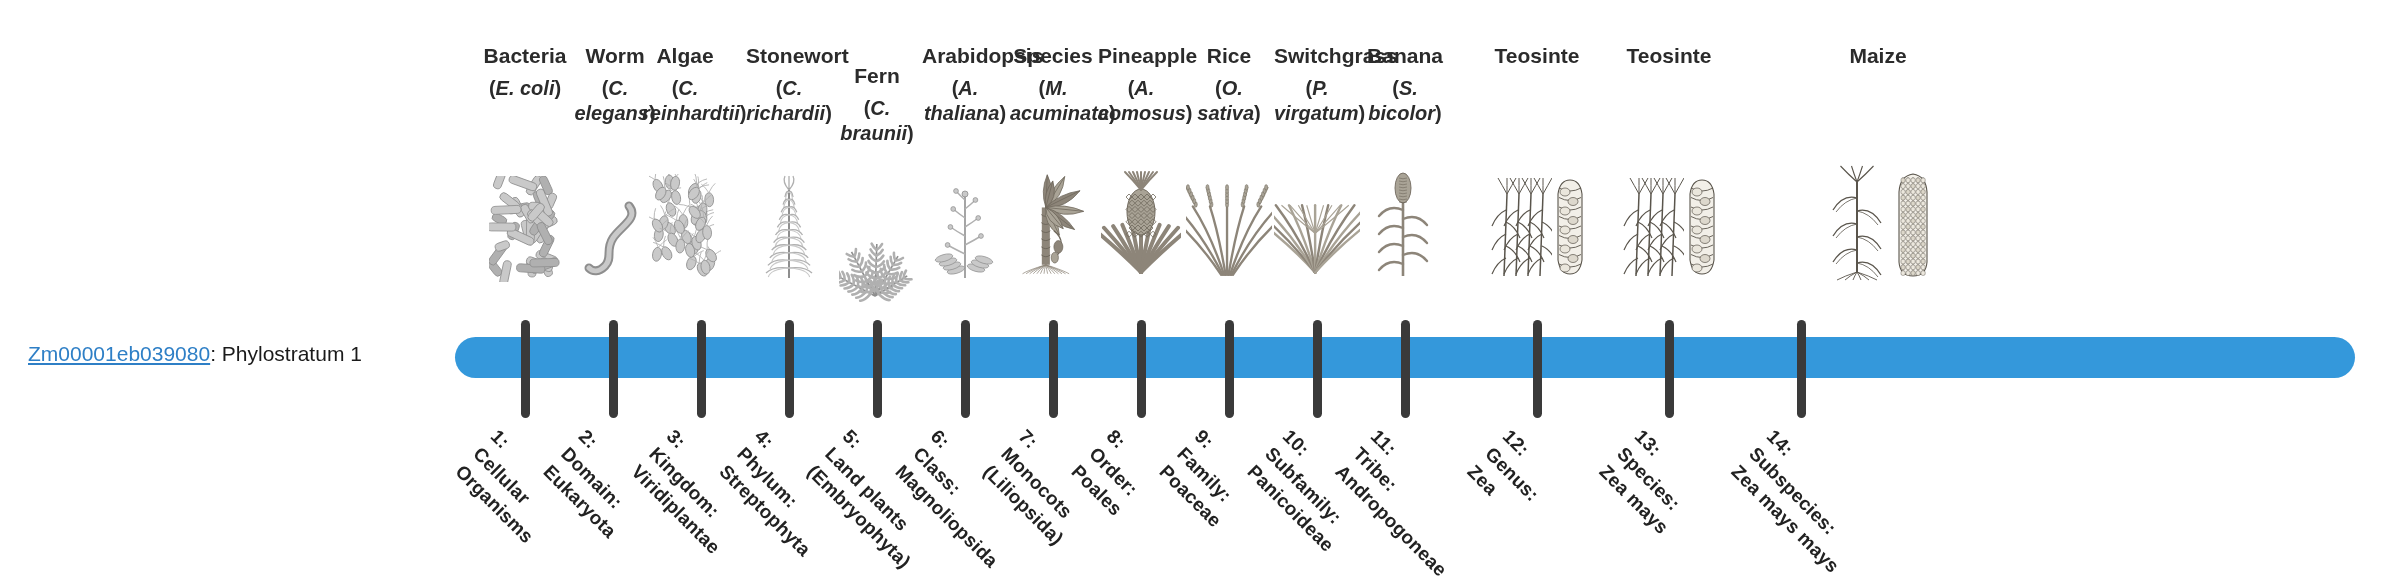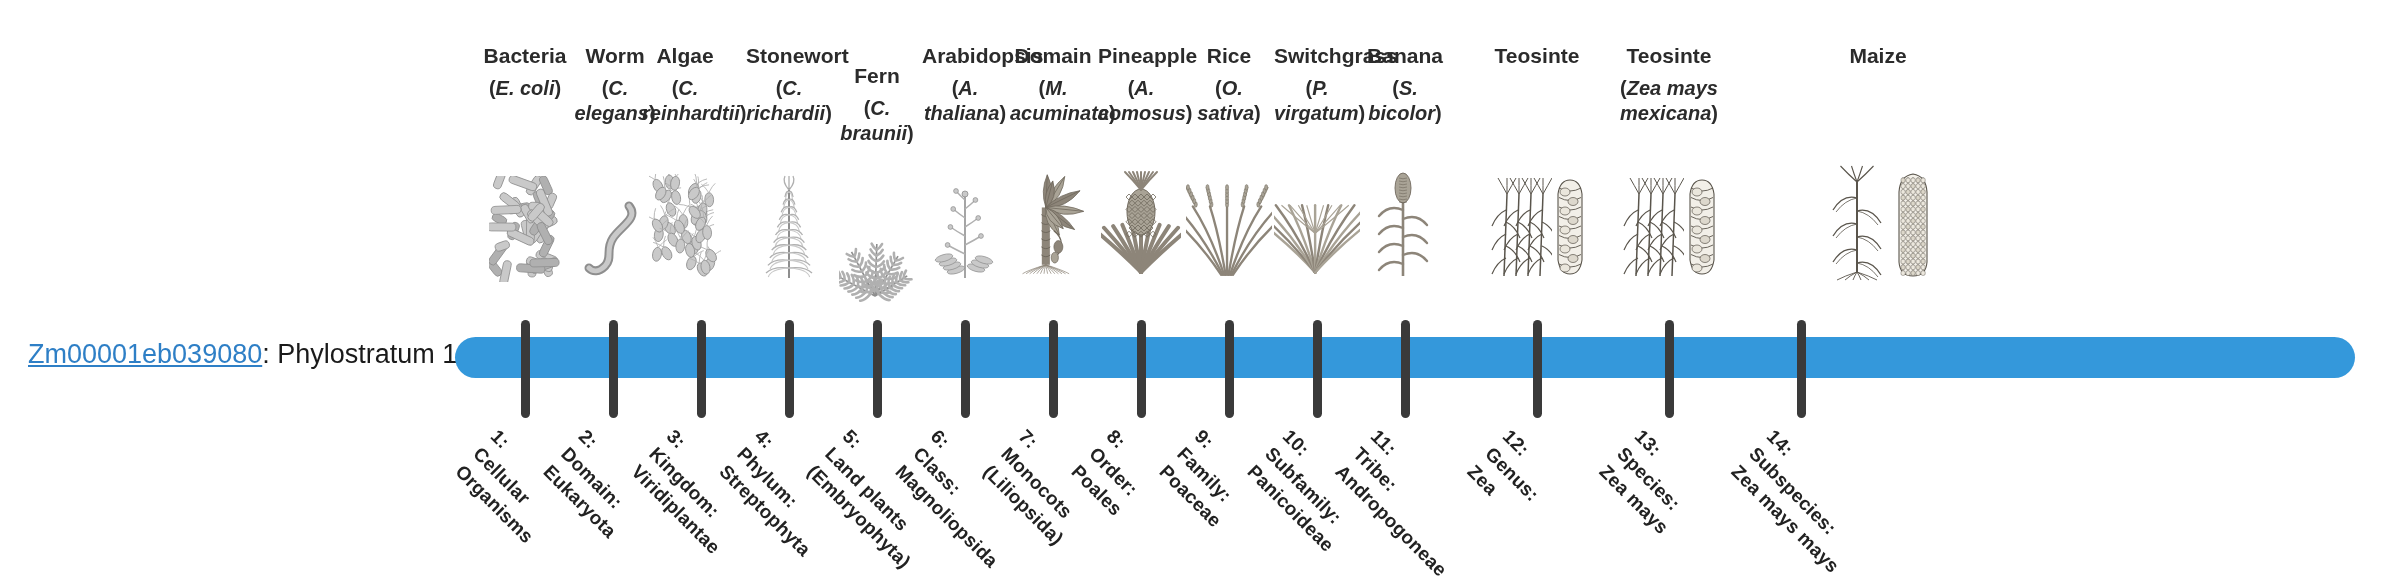--- a/index.html
+++ b/index.html
@@ -6,21 +6,21 @@
   body{
     width:2400px;height:580px;overflow:hidden;
     font-family:"Liberation Sans","DejaVu Sans",sans-serif;
     color:#2b2b2b;position:relative;
   }
   #stage{position:absolute;left:0;top:0;width:2400px;height:580px;}
 
   
   .gene-label{
     position:absolute;left:28px;top:341px;width:420px;
-    font-size:27px;line-height:26px;color:#1a1a1a;white-space:nowrap;
+    font-size:21px;line-height:26px;color:#1a1a1a;white-space:nowrap;
   }
   .gene-id{color:#2e7fc6;text-decoration:underline;cursor:pointer;}
 
   
   .bar{
     position:absolute;left:455px;top:337px;width:1900px;height:41px;
     background:#3498db;border-radius:21px;
   }
   .tick{
     position:absolute;top:320px;width:9px;height:98px;
@@ -620,21 +620,21 @@
             <ellipse cx="49" cy="98" rx="9" ry="3.4" fill="#c9c9c9" stroke="#8e8e8e" stroke-width="0.7" transform="rotate(16 49 98)"></ellipse>
             <ellipse cx="25" cy="96" rx="9" ry="3.4" fill="#c9c9c9" stroke="#8e8e8e" stroke-width="0.7" transform="rotate(-16 25 96)"></ellipse>
             <ellipse cx="53" cy="94" rx="9" ry="3.4" fill="#c9c9c9" stroke="#8e8e8e" stroke-width="0.7" transform="rotate(16 53 94)"></ellipse>
             <ellipse cx="21" cy="92" rx="9" ry="3.4" fill="#c9c9c9" stroke="#8e8e8e" stroke-width="0.7" transform="rotate(-16 21 92)"></ellipse>
             <ellipse cx="57" cy="90" rx="9" ry="3.4" fill="#c9c9c9" stroke="#8e8e8e" stroke-width="0.7" transform="rotate(16 57 90)"></ellipse>
             <ellipse cx="17" cy="88" rx="9" ry="3.4" fill="#c9c9c9" stroke="#8e8e8e" stroke-width="0.7" transform="rotate(-16 17 88)"></ellipse>
           </svg>
         </div>
       </div>
       <div class="col" style="left: 1010px; width: 86px;">
-        <div class="col-head">Domain</div>
+        <div class="col-head">Species</div>
         <div class="col-sci"><span class="paren">(</span>M. acuminata<span class="paren">)</span></div>
         <div class="art">
           <svg width="96" height="124" viewBox="0 0 96 124">
             <path d="M40 112 L40 48" stroke="#8d8579" stroke-width="9" fill="none"></path>
             <path d="M35 56 q5 4 10 0" stroke="#6f685c" stroke-width="1.1" fill="none"></path>
             <path d="M35 65 q5 4 10 0" stroke="#6f685c" stroke-width="1.1" fill="none"></path>
             <path d="M35 74 q5 4 10 0" stroke="#6f685c" stroke-width="1.1" fill="none"></path>
             <path d="M35 83 q5 4 10 0" stroke="#6f685c" stroke-width="1.1" fill="none"></path>
             <path d="M35 92 q5 4 10 0" stroke="#6f685c" stroke-width="1.1" fill="none"></path>
             <path d="M35 101 q5 4 10 0" stroke="#6f685c" stroke-width="1.1" fill="none"></path>
@@ -946,21 +946,20 @@
             <ellipse cx="9" cy="85" rx="5" ry="4" fill="#eae6dc" stroke="#5a554c" stroke-width="0.7"></ellipse>
             <path d="M3 90.5 q11 6 22 0" stroke="#5a554c" stroke-width="0.9" fill="none"></path>
             <ellipse cx="17" cy="94.5" rx="5" ry="4" fill="#ddd8cd" stroke="#5a554c" stroke-width="0.7"></ellipse>
             <path d="M3 100 q11 6 22 0" stroke="#5a554c" stroke-width="0.9" fill="none"></path>
             <ellipse cx="9" cy="104" rx="5" ry="4" fill="#eae6dc" stroke="#5a554c" stroke-width="0.7"></ellipse>
           </svg>
         </div>
       </div>
       <div class="col" style="left: 1605px; width: 128px;">
         <div class="col-head">Teosinte</div>
-        <div class="col-sci"><span class="paren">(</span>Zea mays mexicana<span class="paren">)</span></div>
         <div class="art">
           <svg width="64" height="118" viewBox="0 0 64 118">
             <path d="M16 112 L19 30" stroke="#5a554c" stroke-width="1.5" fill="none"></path>
             <path d="M18 46 q-9 4 -14 16" stroke="#5a554c" stroke-width="1.2" fill="none"></path>
             <path d="M18 58 q9 4 14 16" stroke="#5a554c" stroke-width="1.2" fill="none"></path>
             <path d="M18 70 q-9 4 -14 16" stroke="#5a554c" stroke-width="1.2" fill="none"></path>
             <path d="M18 82 q9 4 14 16" stroke="#5a554c" stroke-width="1.2" fill="none"></path>
             <path d="M18 94 q-9 4 -14 16" stroke="#5a554c" stroke-width="1.2" fill="none"></path>
             <path d="M19 30 q-5 -9 -9 -16" stroke="#5a554c" stroke-width="1" fill="none"></path>
             <path d="M19 30 q0 -9 0 -16" stroke="#5a554c" stroke-width="1" fill="none"></path>

